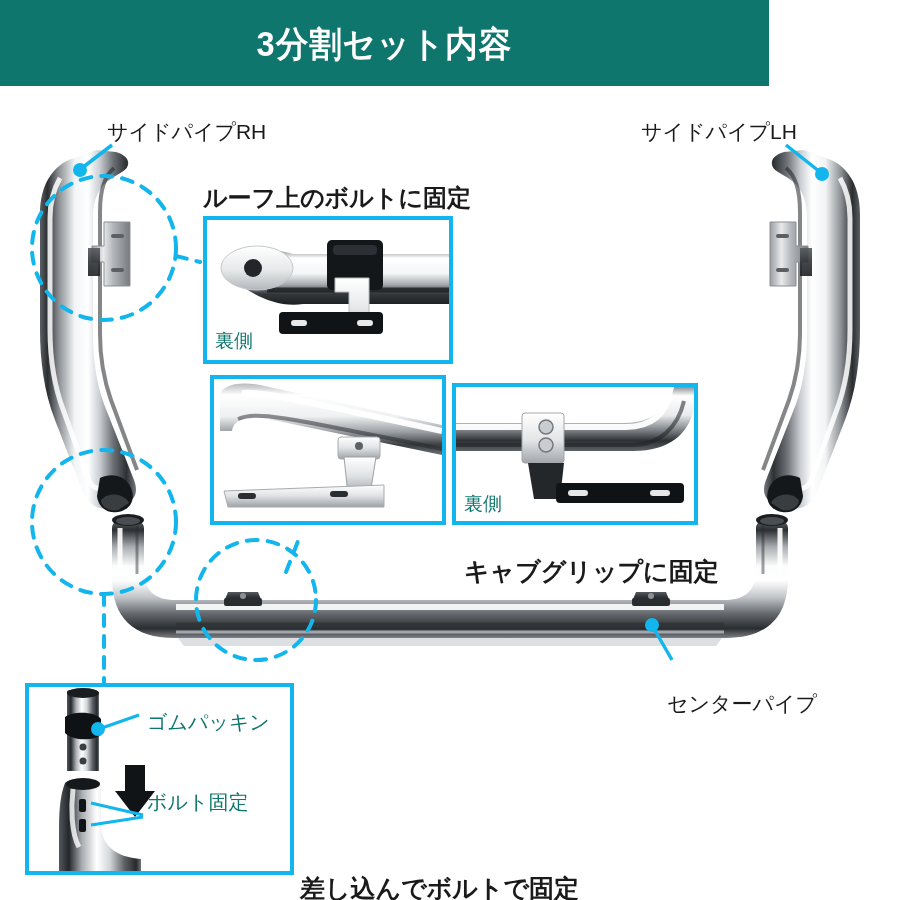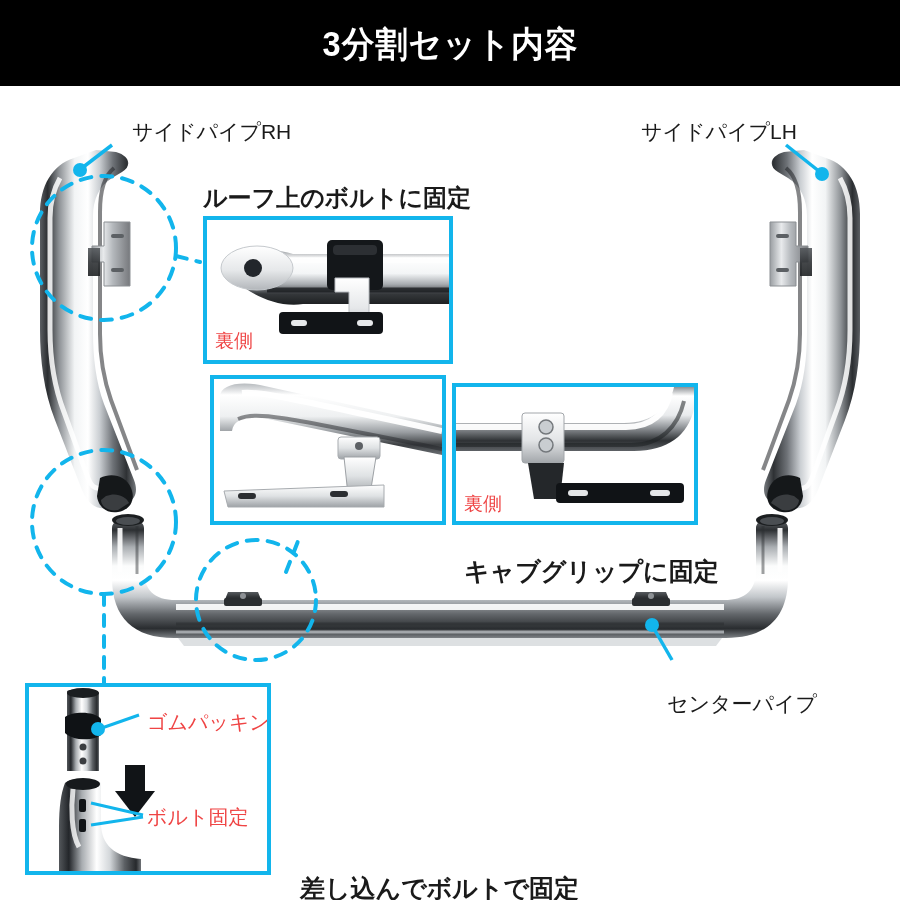--- a/index.html
+++ b/index.html
@@ -7,22 +7,22 @@
     width:900px;height:900px;
     background:#ffffff;
     font-family:"Liberation Sans","DejaVu Sans",sans-serif;
     overflow:hidden;
     position:relative;
   }
   #stage{position:relative;width:900px;height:900px;overflow:hidden;background:#fff;}
 
   
   .banner{
-    position:absolute;left:0;top:0;width:900px;height:86px;
-    background:#000000;
+    position:absolute;left:0;top:0;width:769px;height:86px;
+    background:#0f766e;
     display:flex;align-items:center;justify-content:center;
   }
   .banner-title{
     color:#ffffff;font-size:35px;font-weight:bold;
     letter-spacing:1px;line-height:1;
     transform:scaleX(0.93);
   }
 
   
   .lbl{position:absolute;color:#1a1a1a;white-space:nowrap;}
@@ -36,21 +36,21 @@
     border:4px solid #12b5ec;
     background:#ffffff;
     box-sizing:border-box;
     overflow:hidden;
   }
 
   
   .ov{position:absolute;left:0;top:0;width:900px;height:900px;pointer-events:none;}
 
   
-  .inset .cap{position:absolute;color:#ef4444;font-size:19px;white-space:nowrap;}
+  .inset .cap{position:absolute;color:#0f766e;font-size:19px;white-space:nowrap;}
 </style>
 </head>
 <body>
 
 <div id="stage">
 
   <div class="banner">
     <div class="banner-title">3分割セット内容</div>
   </div>
 
@@ -204,21 +204,21 @@
 
       <line x1="672" y1="660" x2="653" y2="627"></line>
     </g>
     <g fill="#12b5ec">
       <circle cx="80" cy="170" r="7"></circle>
       <circle cx="822" cy="174" r="7"></circle>
       <circle cx="652" cy="625" r="7"></circle>
     </g>
   </svg>
 
-  <div class="lbl lbl-thin" style="left:132px;top:118px;text-align:center;">サイドパイプRH</div>
+  <div class="lbl lbl-thin" style="left:107px;top:118px;text-align:center;">サイドパイプRH</div>
 
   <div class="lbl lbl-thin" style="left:641px;top:118px;">サイドパイプLH</div>
 
   <div class="lbl lbl-thin" style="left:667px;top:690px;">センターパイプ</div>
 
   <div class="lbl lbl-bold" style="left:203px;top:182px;">ルーフ上のボルトに固定</div>
 
   <div class="inset" style="left:203px;top:216px;width:250px;height:148px;">
     <svg width="242" height="140" viewBox="0 0 242 140">
       <defs>
@@ -321,21 +321,21 @@
 
       <rect x="100" y="96" width="128" height="20" rx="4" fill="#101316"></rect>
       <rect x="112" y="103" width="20" height="6" rx="3" fill="#e4e6e8"></rect>
       <rect x="194" y="103" width="20" height="6" rx="3" fill="#e4e6e8"></rect>
     </svg>
     <div class="cap" style="left:8px;bottom:4px;">裏側</div>
   </div>
 
   <div class="lbl lbl-bold-lg" style="left:464px;top:531px;">キャブグリップに固定</div>
 
-  <div class="inset" style="left:25px;top:683px;width:246px;height:192px;">
+  <div class="inset" style="left:25px;top:683px;width:269px;height:192px;">
     <svg width="250" height="184" viewBox="0 0 250 184">
       <defs>
         <linearGradient id="ins4pipe" x1="0" y1="0" x2="1" y2="0">
           <stop offset="0%" stop-color="#53575b"></stop>
           <stop offset="12%" stop-color="#23262a"></stop>
           <stop offset="28%" stop-color="#a9adb1"></stop>
           <stop offset="46%" stop-color="#ffffff"></stop>
           <stop offset="62%" stop-color="#d3d7da"></stop>
           <stop offset="80%" stop-color="#5c6064"></stop>
           <stop offset="94%" stop-color="#26292c"></stop>
@@ -367,18 +367,18 @@
       </g>
 
       <g stroke="#12b5ec" stroke-width="3" fill="none">
         <line x1="110" y1="28" x2="70" y2="42"></line>
         <line x1="114" y1="128" x2="62" y2="116"></line>
         <line x1="114" y1="130" x2="62" y2="138"></line>
       </g>
       <circle cx="69" cy="42" r="7" fill="#12b5ec"></circle>
     </svg>
     <div class="cap" style="left:118px;top:22px;font-size:20px;">ゴムパッキン</div>
-    <div class="cap" style="left:118px;top:117px;font-size:20px;">ボルト固定</div>
+    <div class="cap" style="left:118px;top:102px;font-size:20px;">ボルト固定</div>
   </div>
 
   <div class="lbl lbl-bold-lg" style="left:300px;top:848px;">差し込んでボルトで固定</div>
 
 </div>
 
 </body></html>

